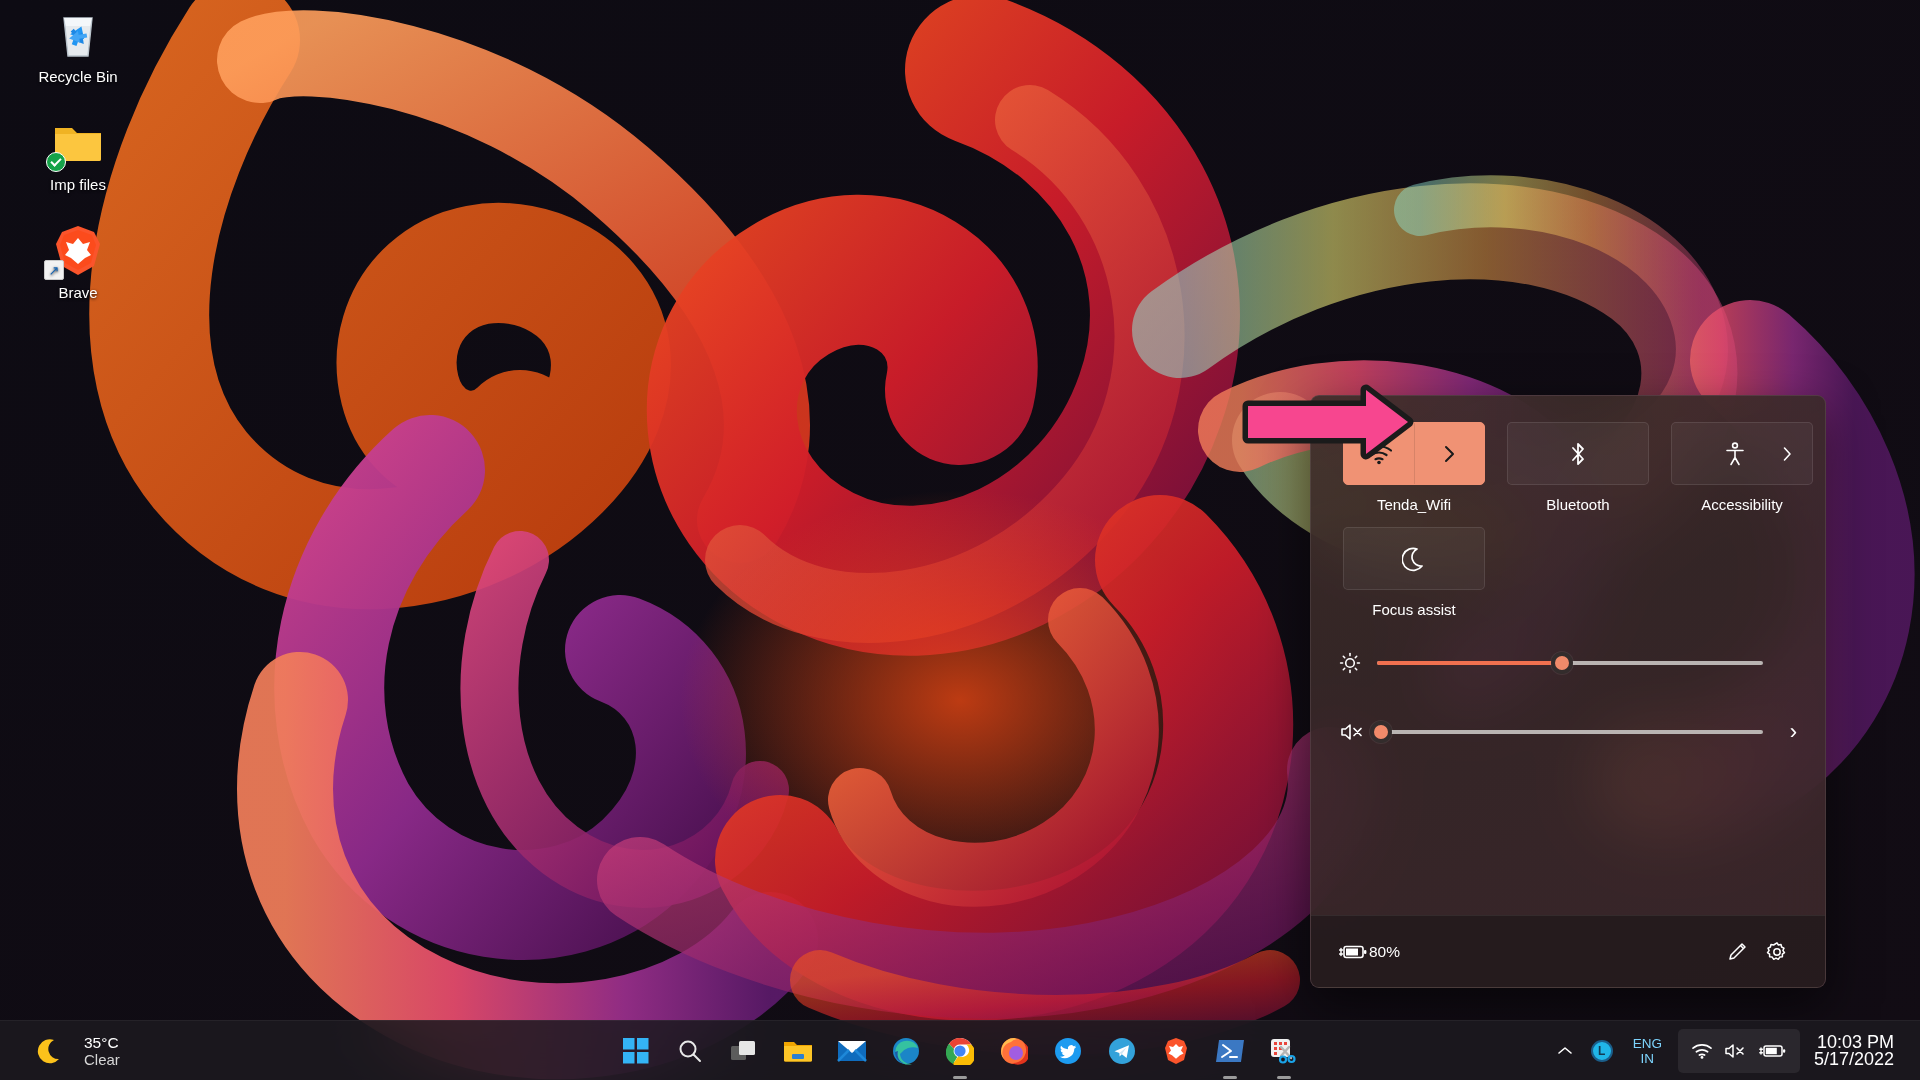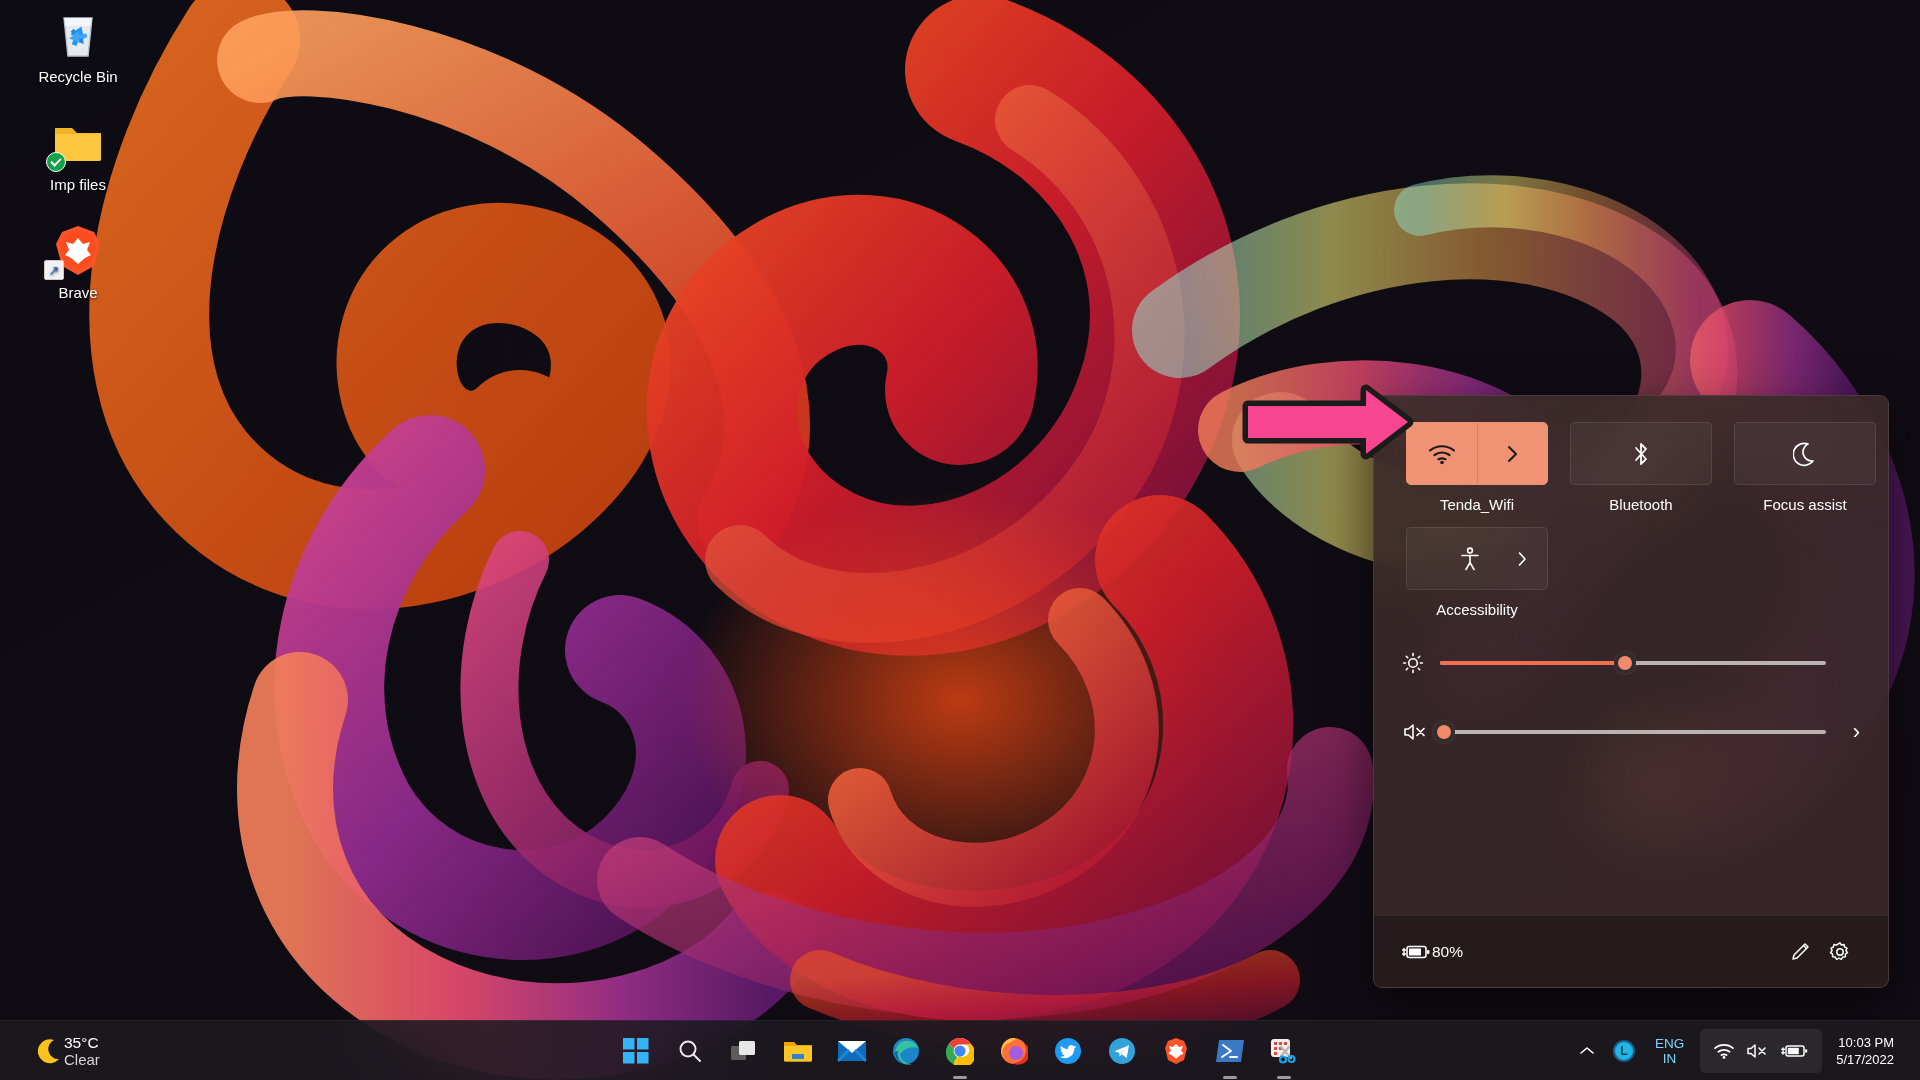--- a/index.html
+++ b/index.html
@@ -37,21 +37,21 @@
   }
   .badge-shortcut {
     position:absolute; left:-6px; bottom:-2px; width:20px; height:20px;
     background:#f2f2f2; border:1px solid #c9c9c9; border-radius:2px;
     display:flex; align-items:center; justify-content:center;
     font-size:13px; color:#1464b4; line-height:1;
   }
 
   
   #quick-settings {
-    position:absolute; left:1373px; top:395px; width:516px; height:593px;
+    position:absolute; left:1310px; top:395px; width:516px; height:593px;
     border-radius:9px; z-index:30;
     background:
       linear-gradient(160deg, rgba(61,45,42,.93) 0%, rgba(56,40,40,.90) 40%, rgba(62,40,44,.90) 100%);
     backdrop-filter:blur(30px);
     border:1px solid rgba(255,255,255,.09);
     box-shadow:0 18px 50px rgba(0,0,0,.55);
     overflow:hidden;
     display:flex; flex-direction:column;
   }
   #qs-body { padding:26px 28px 0 28px; flex:1 1 auto; }
@@ -114,21 +114,21 @@
 
   
   #taskbar {
     position:absolute; left:0; bottom:0; width:1920px; height:60px; z-index:50;
     background:rgba(28,26,31,.86);
     backdrop-filter:blur(28px);
     border-top:1px solid rgba(255,255,255,.05);
     display:flex; align-items:center;
   }
   #weather-widget {
-    display:flex; align-items:center; gap:0; padding:0 14px 0 26px; height:48px; border-radius:5px;
+    display:flex; align-items:center; gap:20px; padding:0 14px 0 26px; height:48px; border-radius:5px;
     margin-left:8px; cursor:default;
   }
   #weather-widget .wx-text { line-height:17px; }
   .wx-temp { color:#fff; font-size:15.5px; }
   .wx-cond { color:#d6d6d6; font-size:15px; }
 
   #taskbar-center {
     position:absolute; left:0; right:0; margin:0 auto; width:690px;
     display:flex; align-items:center; justify-content:center; gap:12px;
   }
@@ -141,21 +141,21 @@
     width:14px; height:3px; border-radius:2px; background:#9b9b9b;
   }
 
   #tray { position:absolute; right:0; height:60px; display:flex; align-items:center; padding-right:14px; gap:2px; }
   .tray-item { display:flex; align-items:center; justify-content:center; height:44px; padding:0 8px; border-radius:5px; color:#fff; cursor:default; }
   #tray-lang { flex-direction:column; font-size:13.5px; line-height:15px; color:#7dd3fc; padding:0 10px; }
   #tray-status {
     display:flex; align-items:center; gap:11px; height:44px; padding:0 13px; border-radius:5px;
     background:rgba(255,255,255,.07); color:#fff; margin:0 4px;
   }
-  #tray-clock { text-align:right; font-size:13px; line-height:17px; color:#fff; padding:0 12px 0 8px; }
+  #tray-clock { text-align:right; font-size:18px; line-height:17px; color:#fff; padding:0 12px 0 8px; }
   svg { display:block; }
 </style>
 </head>
 <body>
 
 <div id="wallpaper">
   <svg viewBox="0 0 1920 1080" preserveAspectRatio="none">
     <defs>
       <linearGradient id="bg" x1="0" y1="0" x2="1" y2="1">
         <stop offset="0" stop-color="#0d0b13"></stop>
@@ -302,45 +302,45 @@
             </svg>
           </span>
         </div>
         <div class="qs-label">Bluetooth</div>
       </div>
 
 
 
       <div class="qs-cell">
         <div class="qs-tile">
-          <span>
-            <svg width="24" height="26" viewBox="0 0 24 26">
-              <path d="M15 3 a11 11 0 1 0 5 17 a9 9 0 0 1 -5 -17 z" fill="none" stroke="#fff" stroke-width="1.7" stroke-linejoin="round"></path>
-            </svg>
-          </span>
-        </div>
-        <div class="qs-label">Focus assist</div>
-      </div>
-
-      <div class="qs-cell">
-        <div class="qs-tile">
           <span style="margin-right:14px">
             <svg width="24" height="26" viewBox="0 0 24 26">
               <circle cx="12" cy="4.5" r="2.4" fill="none" stroke="#fff" stroke-width="1.6"></circle>
               <path d="M4 9.5 h16 M12 9.5 v7 M12 16.5 l-4 7 M12 16.5 l4 7" fill="none" stroke="#fff" stroke-width="1.6" stroke-linecap="round"></path>
             </svg>
           </span>
           <span class="chev-inline">
             <svg width="10" height="16" viewBox="0 0 10 16">
               <path d="M2.5 2 L8 8 L2.5 14" fill="none" stroke="#fff" stroke-width="1.6" stroke-linecap="round" stroke-linejoin="round"></path>
             </svg>
           </span>
         </div>
         <div class="qs-label">Accessibility</div>
       </div>
+
+      <div class="qs-cell">
+        <div class="qs-tile">
+          <span>
+            <svg width="24" height="26" viewBox="0 0 24 26">
+              <path d="M15 3 a11 11 0 1 0 5 17 a9 9 0 0 1 -5 -17 z" fill="none" stroke="#fff" stroke-width="1.7" stroke-linejoin="round"></path>
+            </svg>
+          </span>
+        </div>
+        <div class="qs-label">Focus assist</div>
+      </div>
     </div>
 
     <div class="slider-row">
       <span class="sl-icon">
         <svg width="22" height="22" viewBox="0 0 22 22">
           <circle cx="11" cy="11" r="4.3" fill="none" stroke="#fff" stroke-width="1.6"></circle>
           <g stroke="#fff" stroke-width="1.6" stroke-linecap="round">
             <path d="M11 1.6 v2"></path>
               <path d="M11 18.4 v2"></path>
               <path d="M1.6 11 h2"></path>

